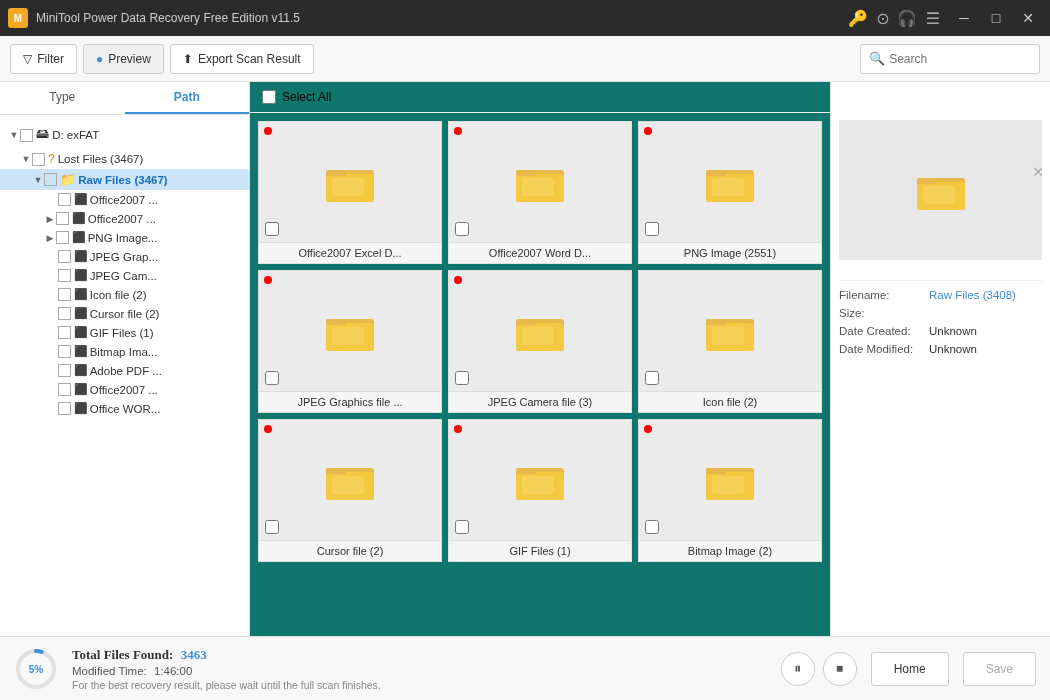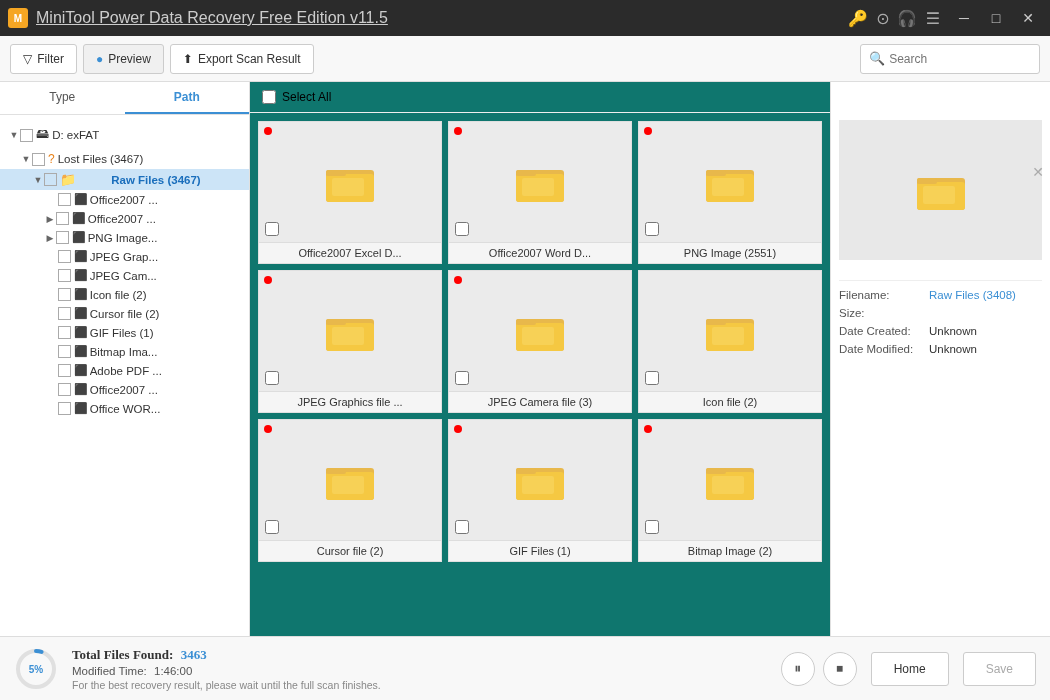--- a/index.html
+++ b/index.html
@@ -1,21 +1,21 @@
 <!DOCTYPE html>
 <html><head>
   <meta charset="utf-8">
   <style>
     * { box-sizing: border-box; margin: 0; padding: 0; }
     body { font-family: 'Segoe UI', Arial, sans-serif; font-size: 12px; background: #f0f0f0; width: 1050px; height: 700px; overflow: hidden; display: flex; flex-direction: column; }
 
     
     #titlebar { background: #2b2b2b; color: #ccc; display: flex; align-items: center; padding: 0 8px; height: 36px; flex-shrink: 0; }
     #titlebar .app-icon { width: 20px; height: 20px; margin-right: 8px; background: #f5a623; border-radius: 3px; display: flex; align-items: center; justify-content: center; font-size: 10px; color: white; font-weight: bold; }
-    #titlebar .title { flex: 1; font-size: 16px; text-decoration: underline; }
+    #titlebar .title { flex: 1; font-size: 12px; }
     #titlebar .win-controls { display: flex; gap: 4px; align-items: center; }
     #titlebar .win-btn { width: 28px; height: 28px; border: none; background: none; color: #ccc; cursor: pointer; display: flex; align-items: center; justify-content: center; font-size: 14px; border-radius: 3px; }
 
     
     #toolbar { background: #f8f8f8; border-bottom: 1px solid #ddd; display: flex; align-items: center; padding: 6px 10px; gap: 6px; flex-shrink: 0; height: 46px; }
     .toolbar-btn { border: 1px solid #ccc; background: white; padding: 4px 12px; border-radius: 3px; cursor: pointer; display: flex; align-items: center; gap: 5px; font-size: 12px; color: #333; height: 30px; }
     .search-box { margin-left: auto; display: flex; align-items: center; border: 1px solid #ccc; border-radius: 3px; background: white; padding: 3px 8px; width: 180px; height: 30px; }
     .search-box input { border: none; outline: none; font-size: 12px; color: #666; width: 100%; background: transparent; }
 
     
@@ -131,21 +131,21 @@
         <span class="checkbox"></span>
         <span class="icon" style="color:#e8821a;font-size:12px;margin-right:3px;">?</span>
         <span class="label">Lost Files (3467)</span>
       </div>
 
       <div class="tree-item selected">
         <span class="indent" style="width:28px;"></span>
         <span class="arrow">▼</span>
         <span class="checkbox"></span>
         <span class="icon" style="font-size:13px;margin-right:2px;">📁</span>
-        <span class="label" style="font-weight:600;color:#1a6ebc;margin-left:33px;">Raw Files (3467)</span>
+        <span class="label" style="font-weight:600;color:#1a6ebc;">Raw Files (3467)</span>
       </div>
 
       <div class="tree-item">
         <span class="indent" style="width:42px;"></span>
         <span class="arrow" style="width:12px;"></span>
         <span class="checkbox"></span>
         <span style="font-size:11px;color:red;margin-right:2px;">⬛</span>
         <span class="label">Office2007 ...</span>
       </div>
       <div class="tree-item">

